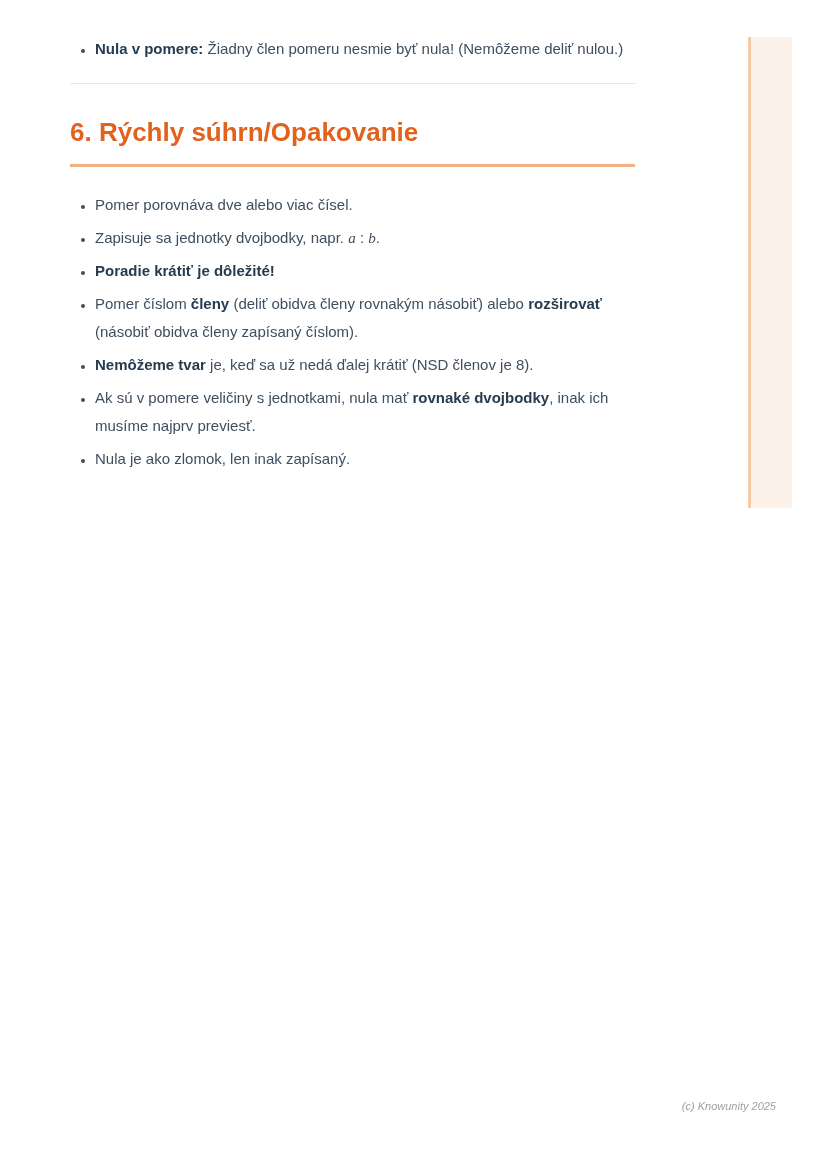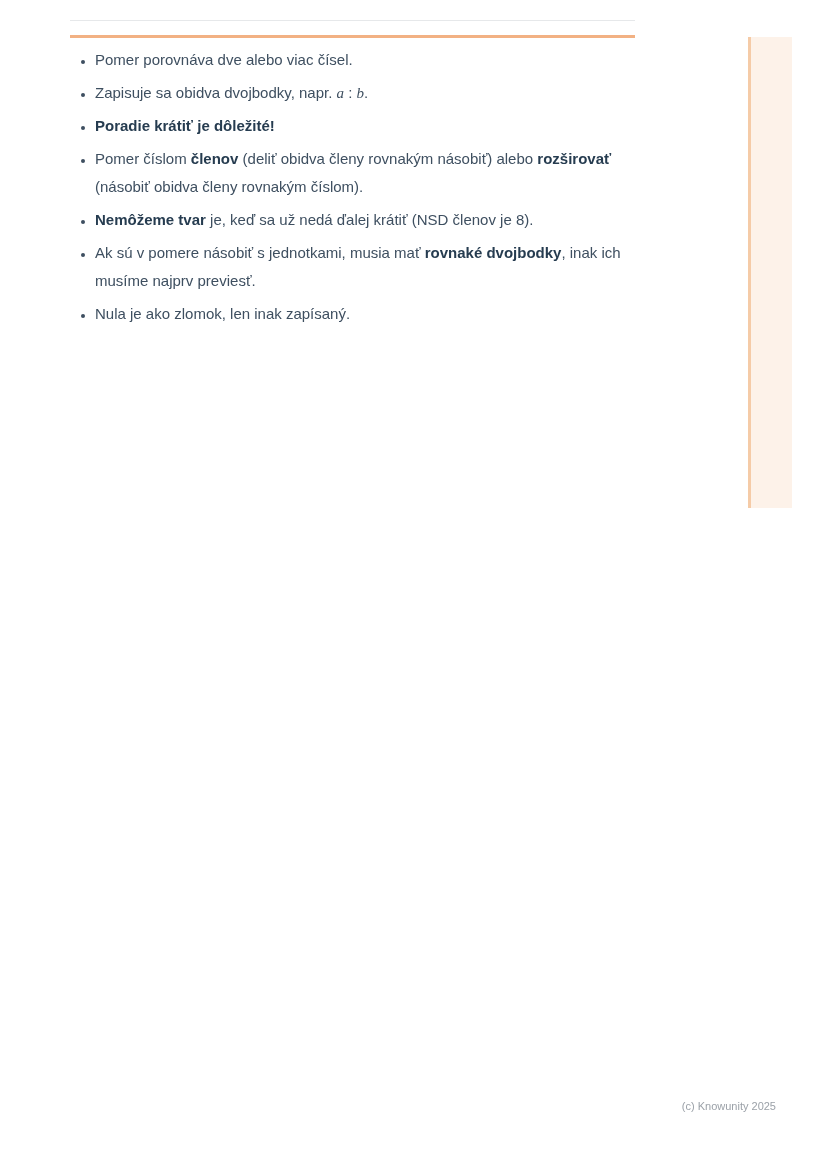--- a/index.html
+++ b/index.html
@@ -64,57 +64,62 @@
     font-weight:bold;
     color:var(--accent-orange);
     letter-spacing:0;
   }
   .heading-rule{
     height:3px;
     background:var(--rule-orange);
     margin-top:14px;
     width:100%;
   }
-  ul.summary{margin-top:8px;}
+  ul.summary{margin-top:24px;}
   .deco-bar{
     position:absolute;
     left:748px;top:37px;
     width:44px;height:471px;
     background:var(--bar-fill);
     border-left:3px solid var(--bar-border);
   }
   .footer{
     position:absolute;
     top:1100px;right:52px;
     font-size:11px;
     line-height:13px;
     color:var(--footer-text);
+    font-style:italic;
   }
 </style>
 </head>
 <body>
 
 <div class="page">
 
   <div class="deco-bar"></div>
 
   <div class="content">
 
+    <ul class="bullets intro">
+      <li><b>Nula v pomere:</b><span> Žiadny člen pomeru nesmie byť nula! (Nemôžeme deliť nulou.)</span></li>
+    </ul>
 
     <hr class="divider">
 
+    <h1 class="heading">6. Rýchly súhrn/Opakovanie</h1>
     <div class="heading-rule"></div>
 
     <ul class="bullets summary">
         <li><span>Pomer porovnáva dve alebo viac čísel.</span></li>
-        <li><span>Zapisuje sa obidva dvojbodky, napr. </span><i class="math">a</i><span> : </span><i class="math">b</i><span>.</span></li>
+        <li><span>Zapisuje sa jednotky dvojbodky, napr. </span><i class="math">a</i><span> : </span><i class="math">b</i><span>.</span></li>
         <li><b>Poradie krátiť je dôležité!</b></li>
-        <li><span>Pomer číslom </span><b>členov</b><span> (deliť obidva členy rovnakým násobiť) alebo </span><b>rozširovať</b><span> (násobiť obidva členy rovnakým číslom).</span></li>
+        <li><span>Pomer číslom </span><b>členy</b><span> (deliť obidva členy rovnakým násobiť) alebo </span><b>rozširovať</b><span> (násobiť obidva členy zapísaný číslom).</span></li>
         <li><b>Nemôžeme tvar</b><span> je, keď sa už nedá ďalej krátiť (NSD členov je 8).</span></li>
-        <li><span>Ak sú v pomere násobiť s jednotkami, musia mať </span><b>rovnaké dvojbodky</b><span>, inak ich musíme najprv previesť.</span></li>
+        <li><span>Ak sú v pomere veličiny s jednotkami, nula mať </span><b>rovnaké dvojbodky</b><span>, inak ich musíme najprv previesť.</span></li>
         <li><span>Nula je ako zlomok, len inak zapísaný.</span></li>
       </ul>
 
   </div>
 
   <div class="footer">(c) Knowunity 2025</div>
 
 </div>
 
 </body></html>

